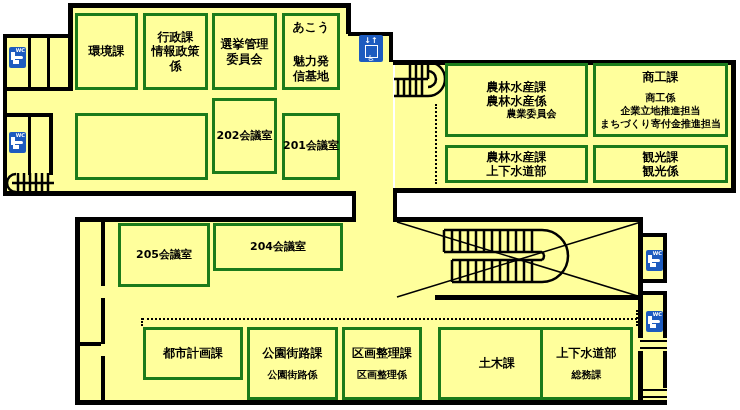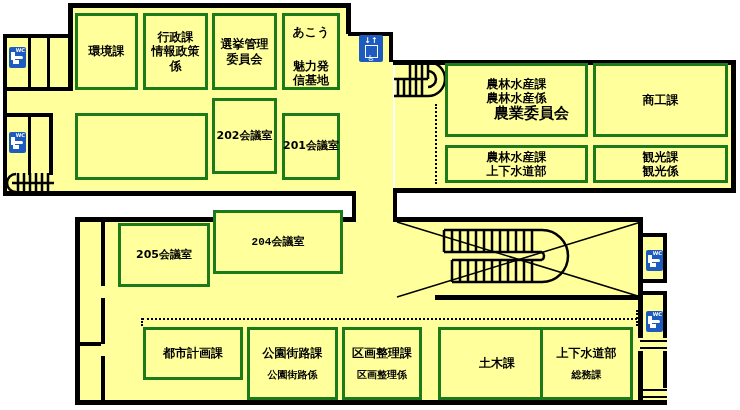--- a/index.html
+++ b/index.html
@@ -180,21 +180,21 @@
           <div class="line-t" style="font-size: 12px;">情報政策</div>
           <div class="line-t" style="font-size: 12px;">係</div>
         </div>
       </div>
       <div class="room" style="left: 212px; top: 13px; width: 65px; height: 77px;">
         <div class="room-inner">
           <div class="line-t" style="font-size: 12px;">選挙管理</div>
           <div class="line-t" style="font-size: 12px;">委員会</div>
         </div>
       </div>
-      <div class="room" style="left: 282px; top: 13px; width: 58px; height: 77px; align-items: flex-end;">
+      <div class="room" style="left: 282px; top: 13px; width: 58px; height: 77px;">
         <div class="room-inner">
           <div class="line-t" style="font-size: 12px;">あこう</div>
           <div class="line-t" style="font-size: 12px; margin-top: 20px;">魅力発</div>
           <div class="line-t" style="font-size: 12px;">信基地</div>
         </div>
       </div>
       <div class="room" style="left: 75px; top: 113px; width: 133px; height: 67px;">
         <div class="room-inner"></div>
       </div>
       <div class="room" style="left: 212px; top: 98px; width: 65px; height: 76px;">
@@ -204,46 +204,51 @@
       </div>
       <div class="room" style="left: 282px; top: 113px; width: 58px; height: 67px;">
         <div class="room-inner">
           <div class="line-t" style="font-size: 11px;">201会議室</div>
         </div>
       </div>
       <div class="room" style="left: 445px; top: 63px; width: 143px; height: 74px;">
         <div class="room-inner">
           <div class="line-t" style="font-size: 12px;">農林水産課</div>
           <div class="line-t" style="font-size: 12px;">農林水産係</div>
-          <div class="line-t" style="font-size: 15px; margin-left: 30px;">農業委員会</div>
+          <div class="line-t" style="font-size: 10px; margin-left: 30px;">農業委員会</div>
         </div>
       </div>
       <div class="room" style="left: 593px; top: 63px; width: 135px; height: 74px;">
         <div class="room-inner">
           <div class="line-t" style="font-size: 12px;">商工課</div>
+          <div class="subs">
+            <div class="line-s">商工係</div>
+            <div class="line-s">企業立地推進担当</div>
+            <div class="line-s">まちづくり寄付金推進担当</div>
+          </div>
         </div>
       </div>
       <div class="room" style="left: 445px; top: 145px; width: 143px; height: 38px;">
         <div class="room-inner">
           <div class="line-t" style="font-size: 12px;">農林水産課</div>
           <div class="line-t" style="font-size: 12px;">上下水道部</div>
         </div>
       </div>
       <div class="room" style="left: 593px; top: 145px; width: 135px; height: 38px;">
         <div class="room-inner">
           <div class="line-t" style="font-size: 12px;">観光課</div>
           <div class="line-t" style="font-size: 12px;">観光係</div>
         </div>
       </div>
       <div class="room" style="left: 118px; top: 223px; width: 92px; height: 64px;">
         <div class="room-inner">
           <div class="line-t" style="font-size: 11px;">205会議室</div>
         </div>
       </div>
-      <div class="room" style="left: 213px; top: 210px; width: 130px; height: 64px; font-family: Liberation Mono, monospace;">
+      <div class="room" style="left: 213px; top: 223px; width: 130px; height: 48px;">
         <div class="room-inner">
           <div class="line-t" style="font-size: 11px;">204会議室</div>
         </div>
       </div>
       <div class="room" style="left: 143px; top: 327px; width: 100px; height: 53px;">
         <div class="room-inner">
           <div class="line-t" style="font-size: 12px;">都市計画課</div>
         </div>
       </div>
       <div class="room" style="left: 247px; top: 327px; width: 91px; height: 73px;">

